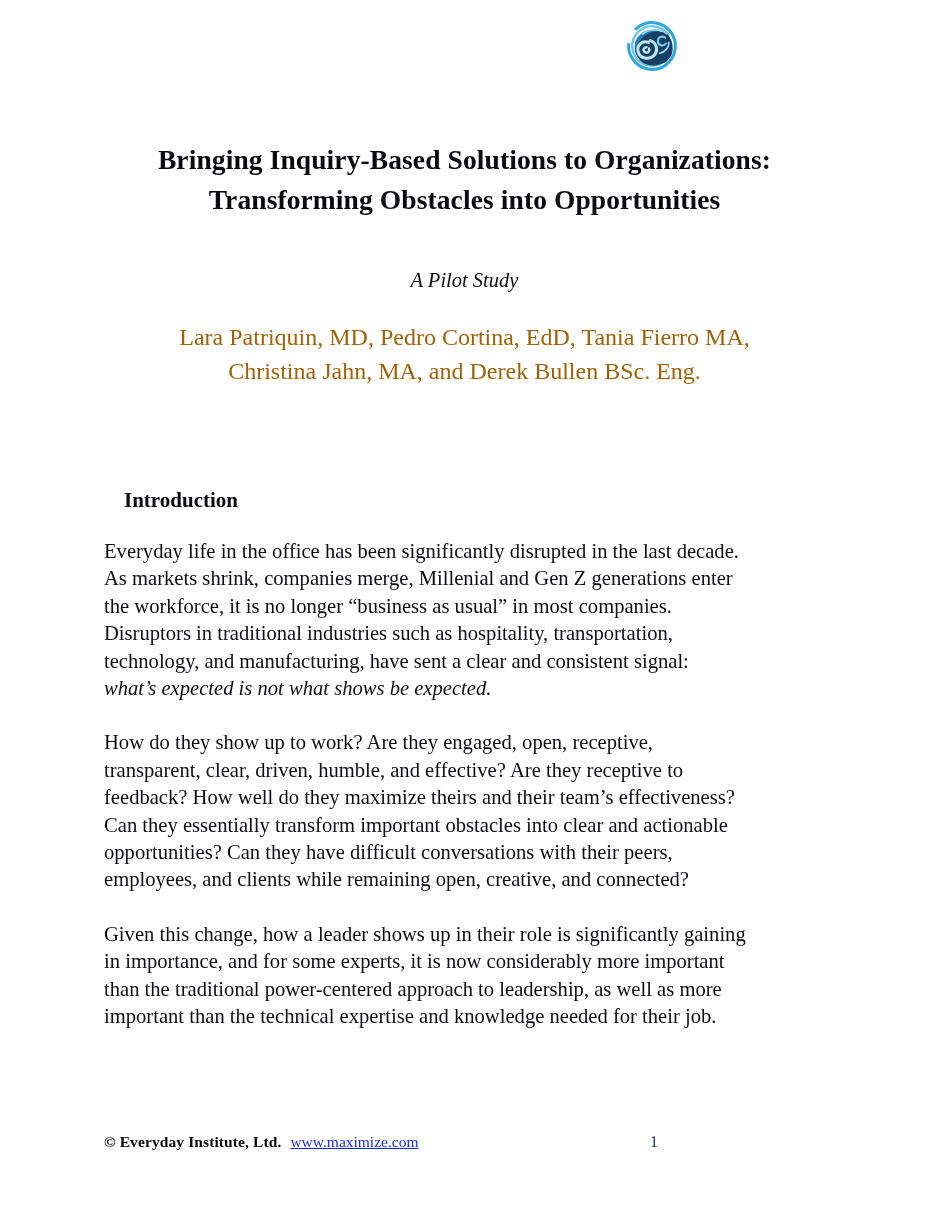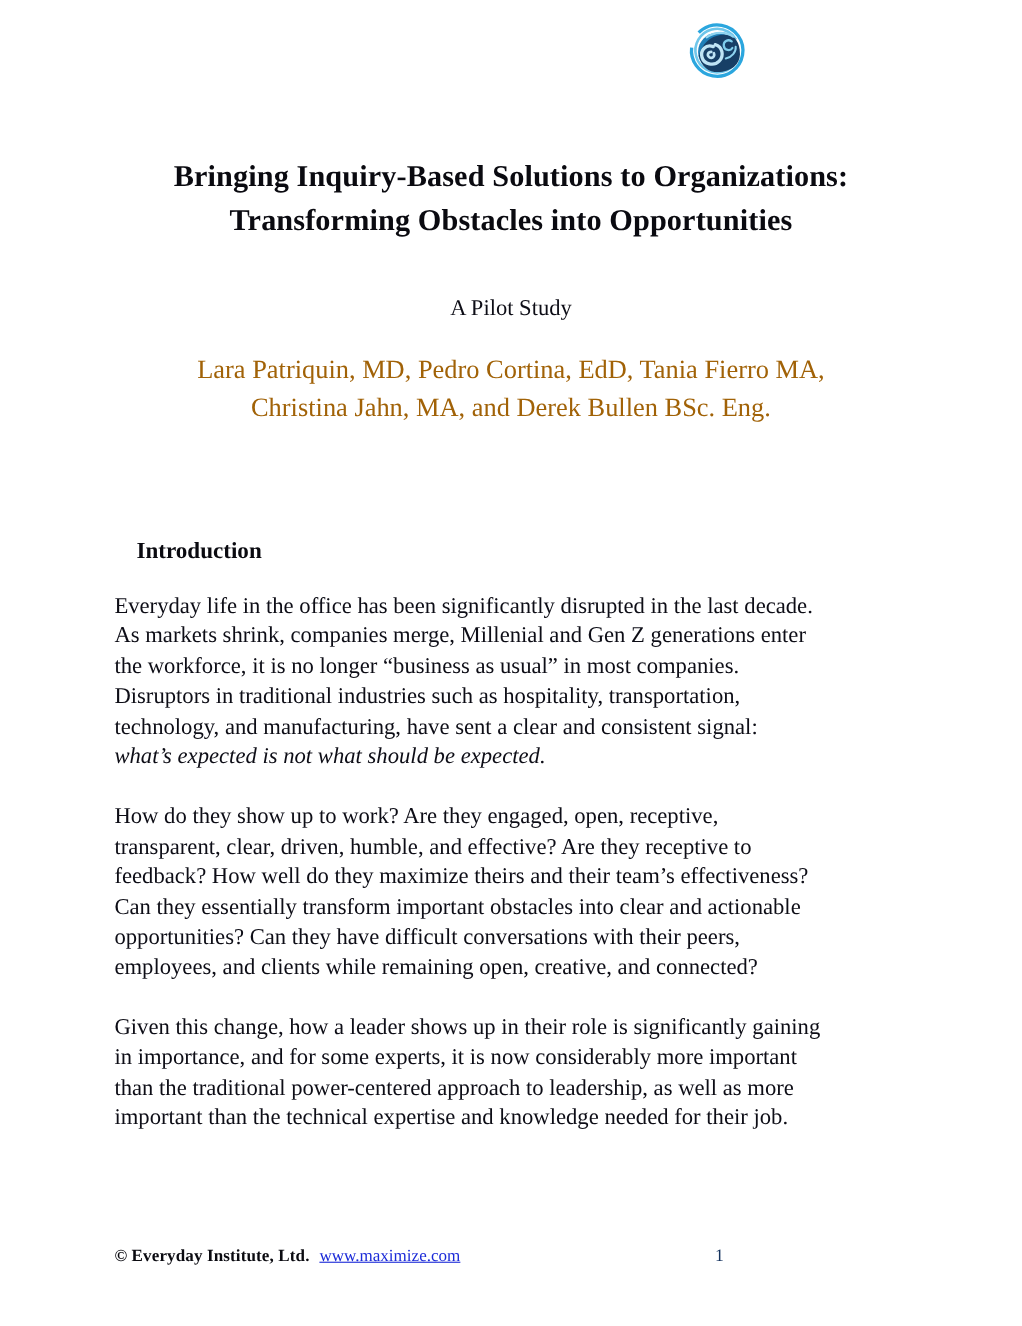--- a/index.html
+++ b/index.html
@@ -56,20 +56,21 @@
 
   .subtitle {
     position: absolute;
     top: 266px;
     left: 104px;
     width: 721px;
     text-align: center;
     font-size: 20.5px;
     line-height: 28px;
     color: #0d0d16;
+    font-style: italic;
   }
 
   .authors {
     position: absolute;
     top: 320px;
     left: 104px;
     width: 721px;
     text-align: center;
     font-size: 24px;
     line-height: 34px;
@@ -191,21 +192,21 @@
     <span class="aline">Christina Jahn, MA, and Derek Bullen BSc. Eng.</span>
   </div>
 
   <div class="section-heading">Introduction</div>
 
   <div class="body-area">
     <p class="para"><span>Everyday life in the office has been significantly disrupted in the last decade.
 As markets shrink, companies merge, Millenial and Gen Z generations enter
 the workforce, it is no longer “business as usual” in most companies.
 Disruptors in traditional industries such as hospitality, transportation,
-technology, and manufacturing, have sent a clear and consistent signal:</span><span class="para-italic">what’s expected is not what should be expected.</span></p>
+technology, and manufacturing, have sent a clear and consistent signal:</span><span class="para-italic">what’s expected is not what shows be expected.</span></p>
     <p class="para">How do they show up to work? Are they engaged, open, receptive,
 transparent, clear, driven, humble, and effective? Are they receptive to
 feedback? How well do they maximize theirs and their team’s effectiveness?
 Can they essentially transform important obstacles into clear and actionable
 opportunities? Can they have difficult conversations with their peers,
 employees, and clients while remaining open, creative, and connected?</p>
     <p class="para">Given this change, how a leader shows up in their role is significantly gaining
 in importance, and for some experts, it is now considerably more important
 than the traditional power-centered approach to leadership, as well as more
 important than the technical expertise and knowledge needed for their job.</p>

